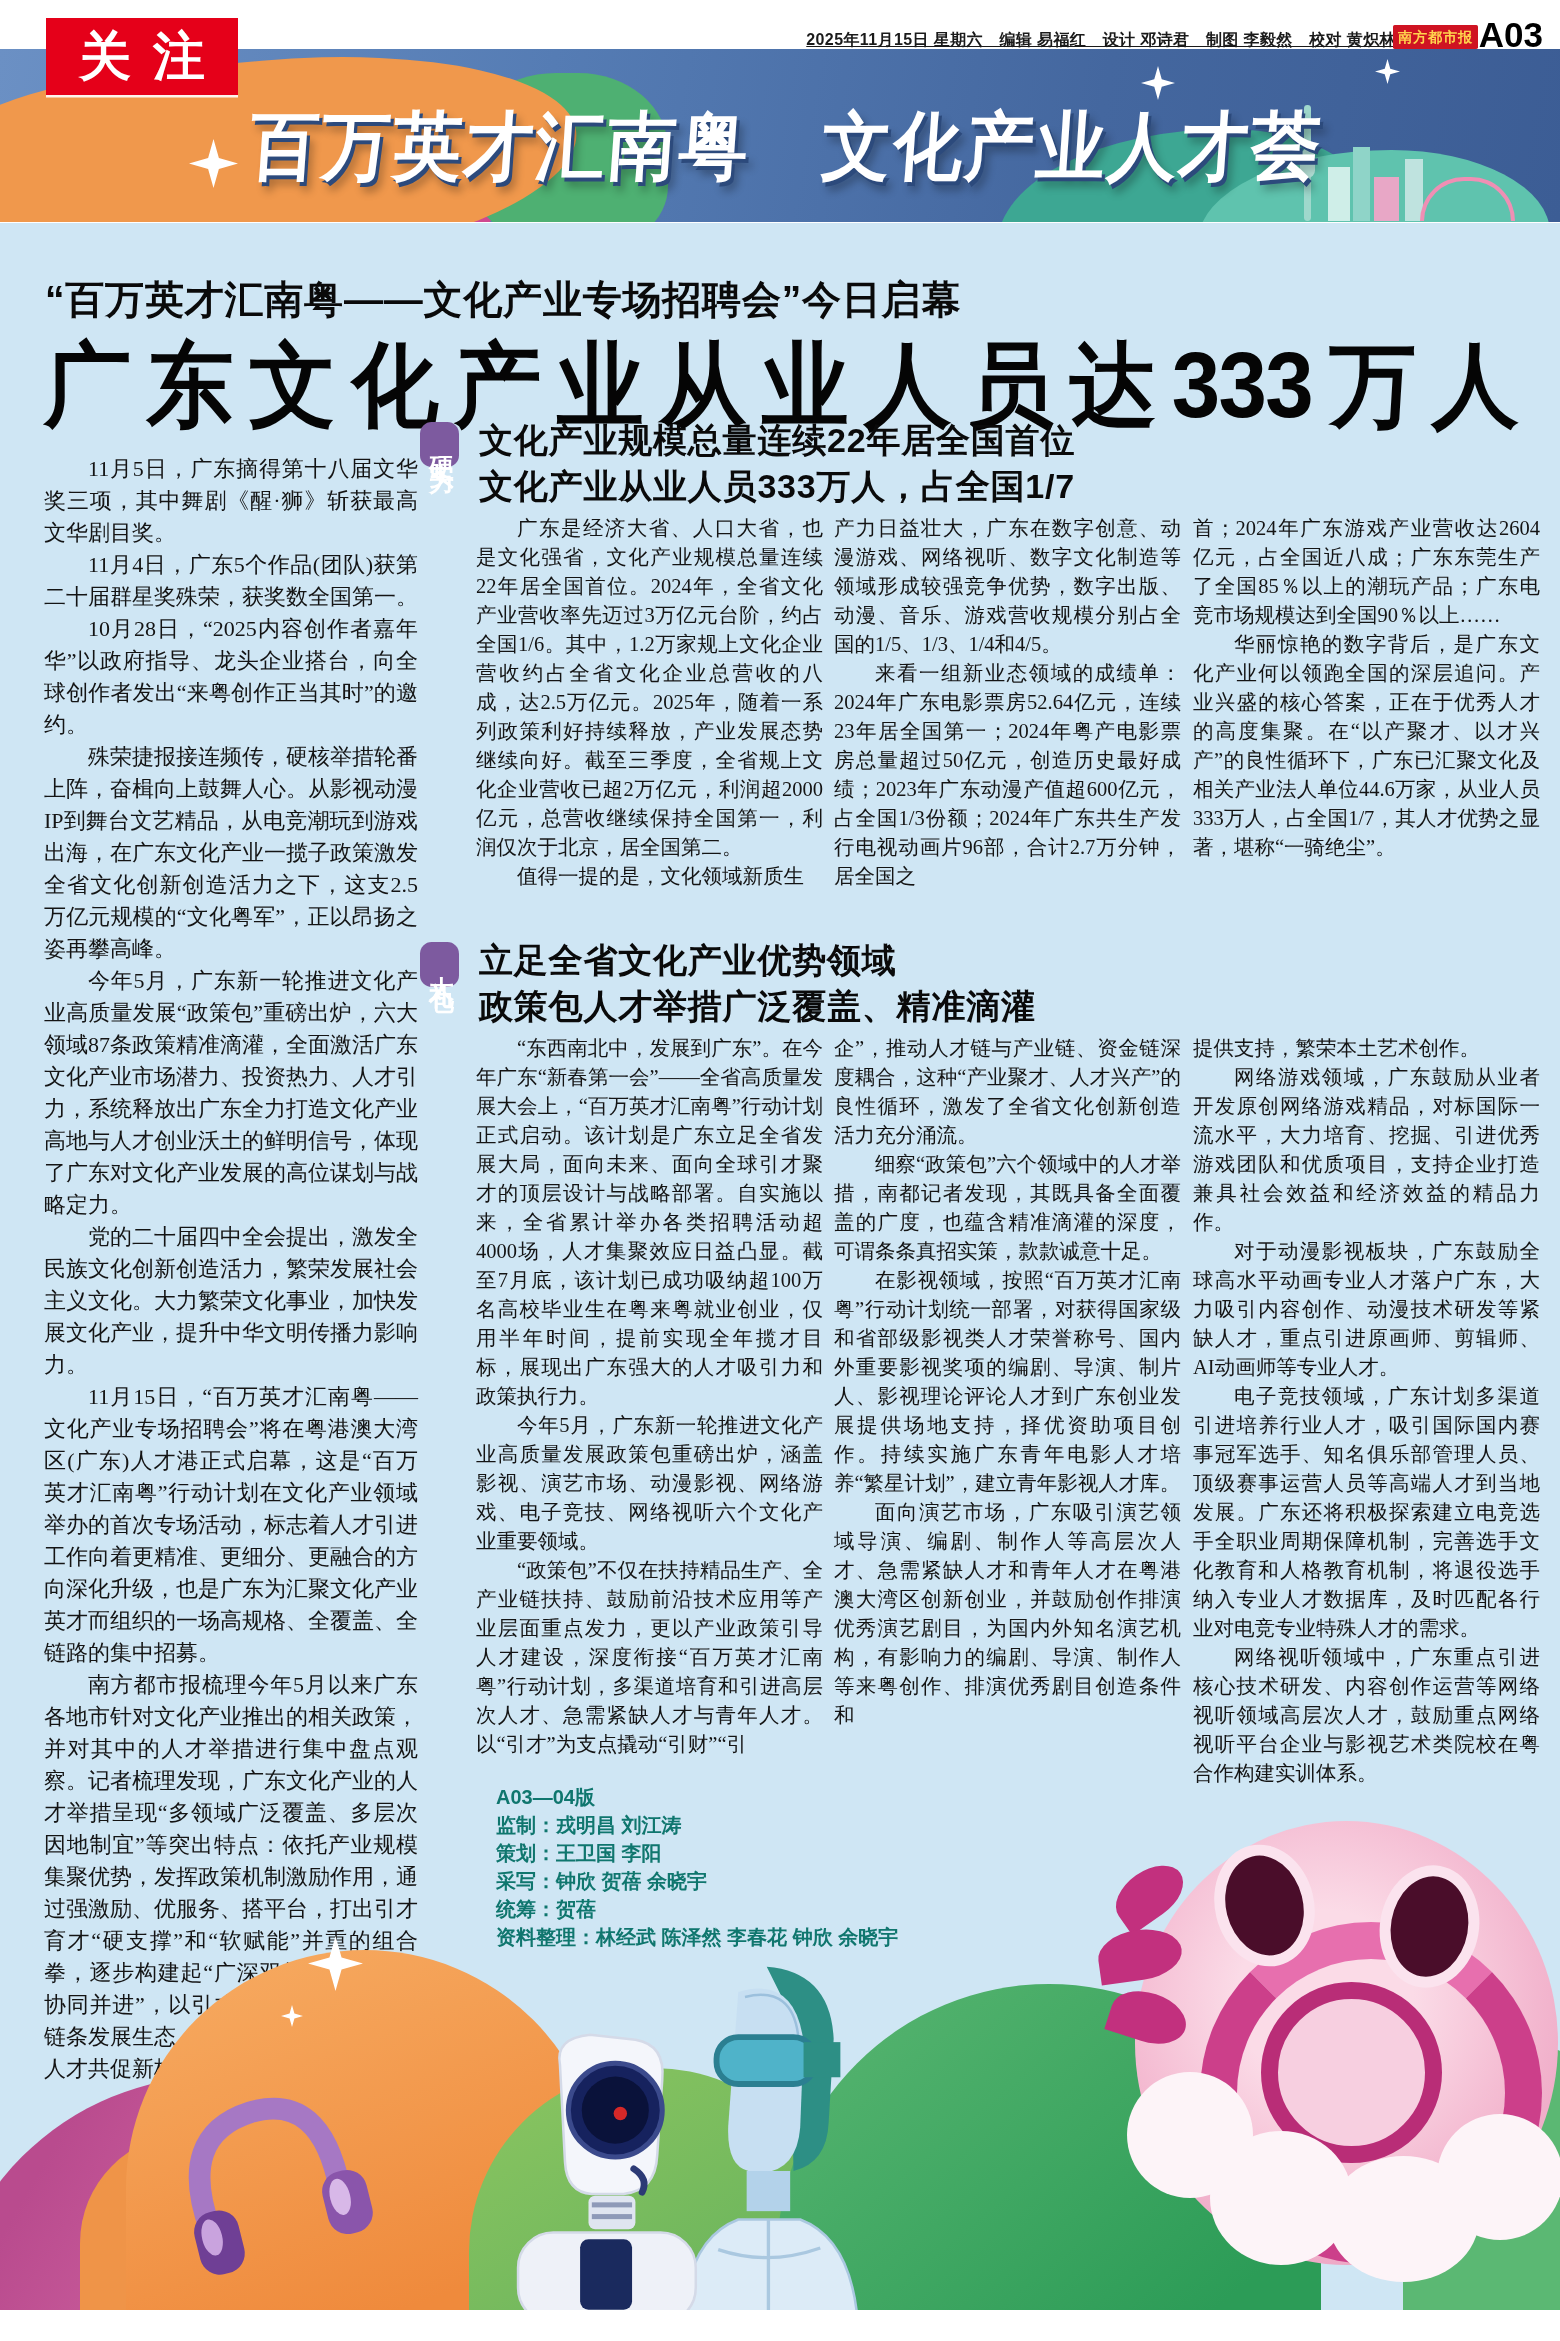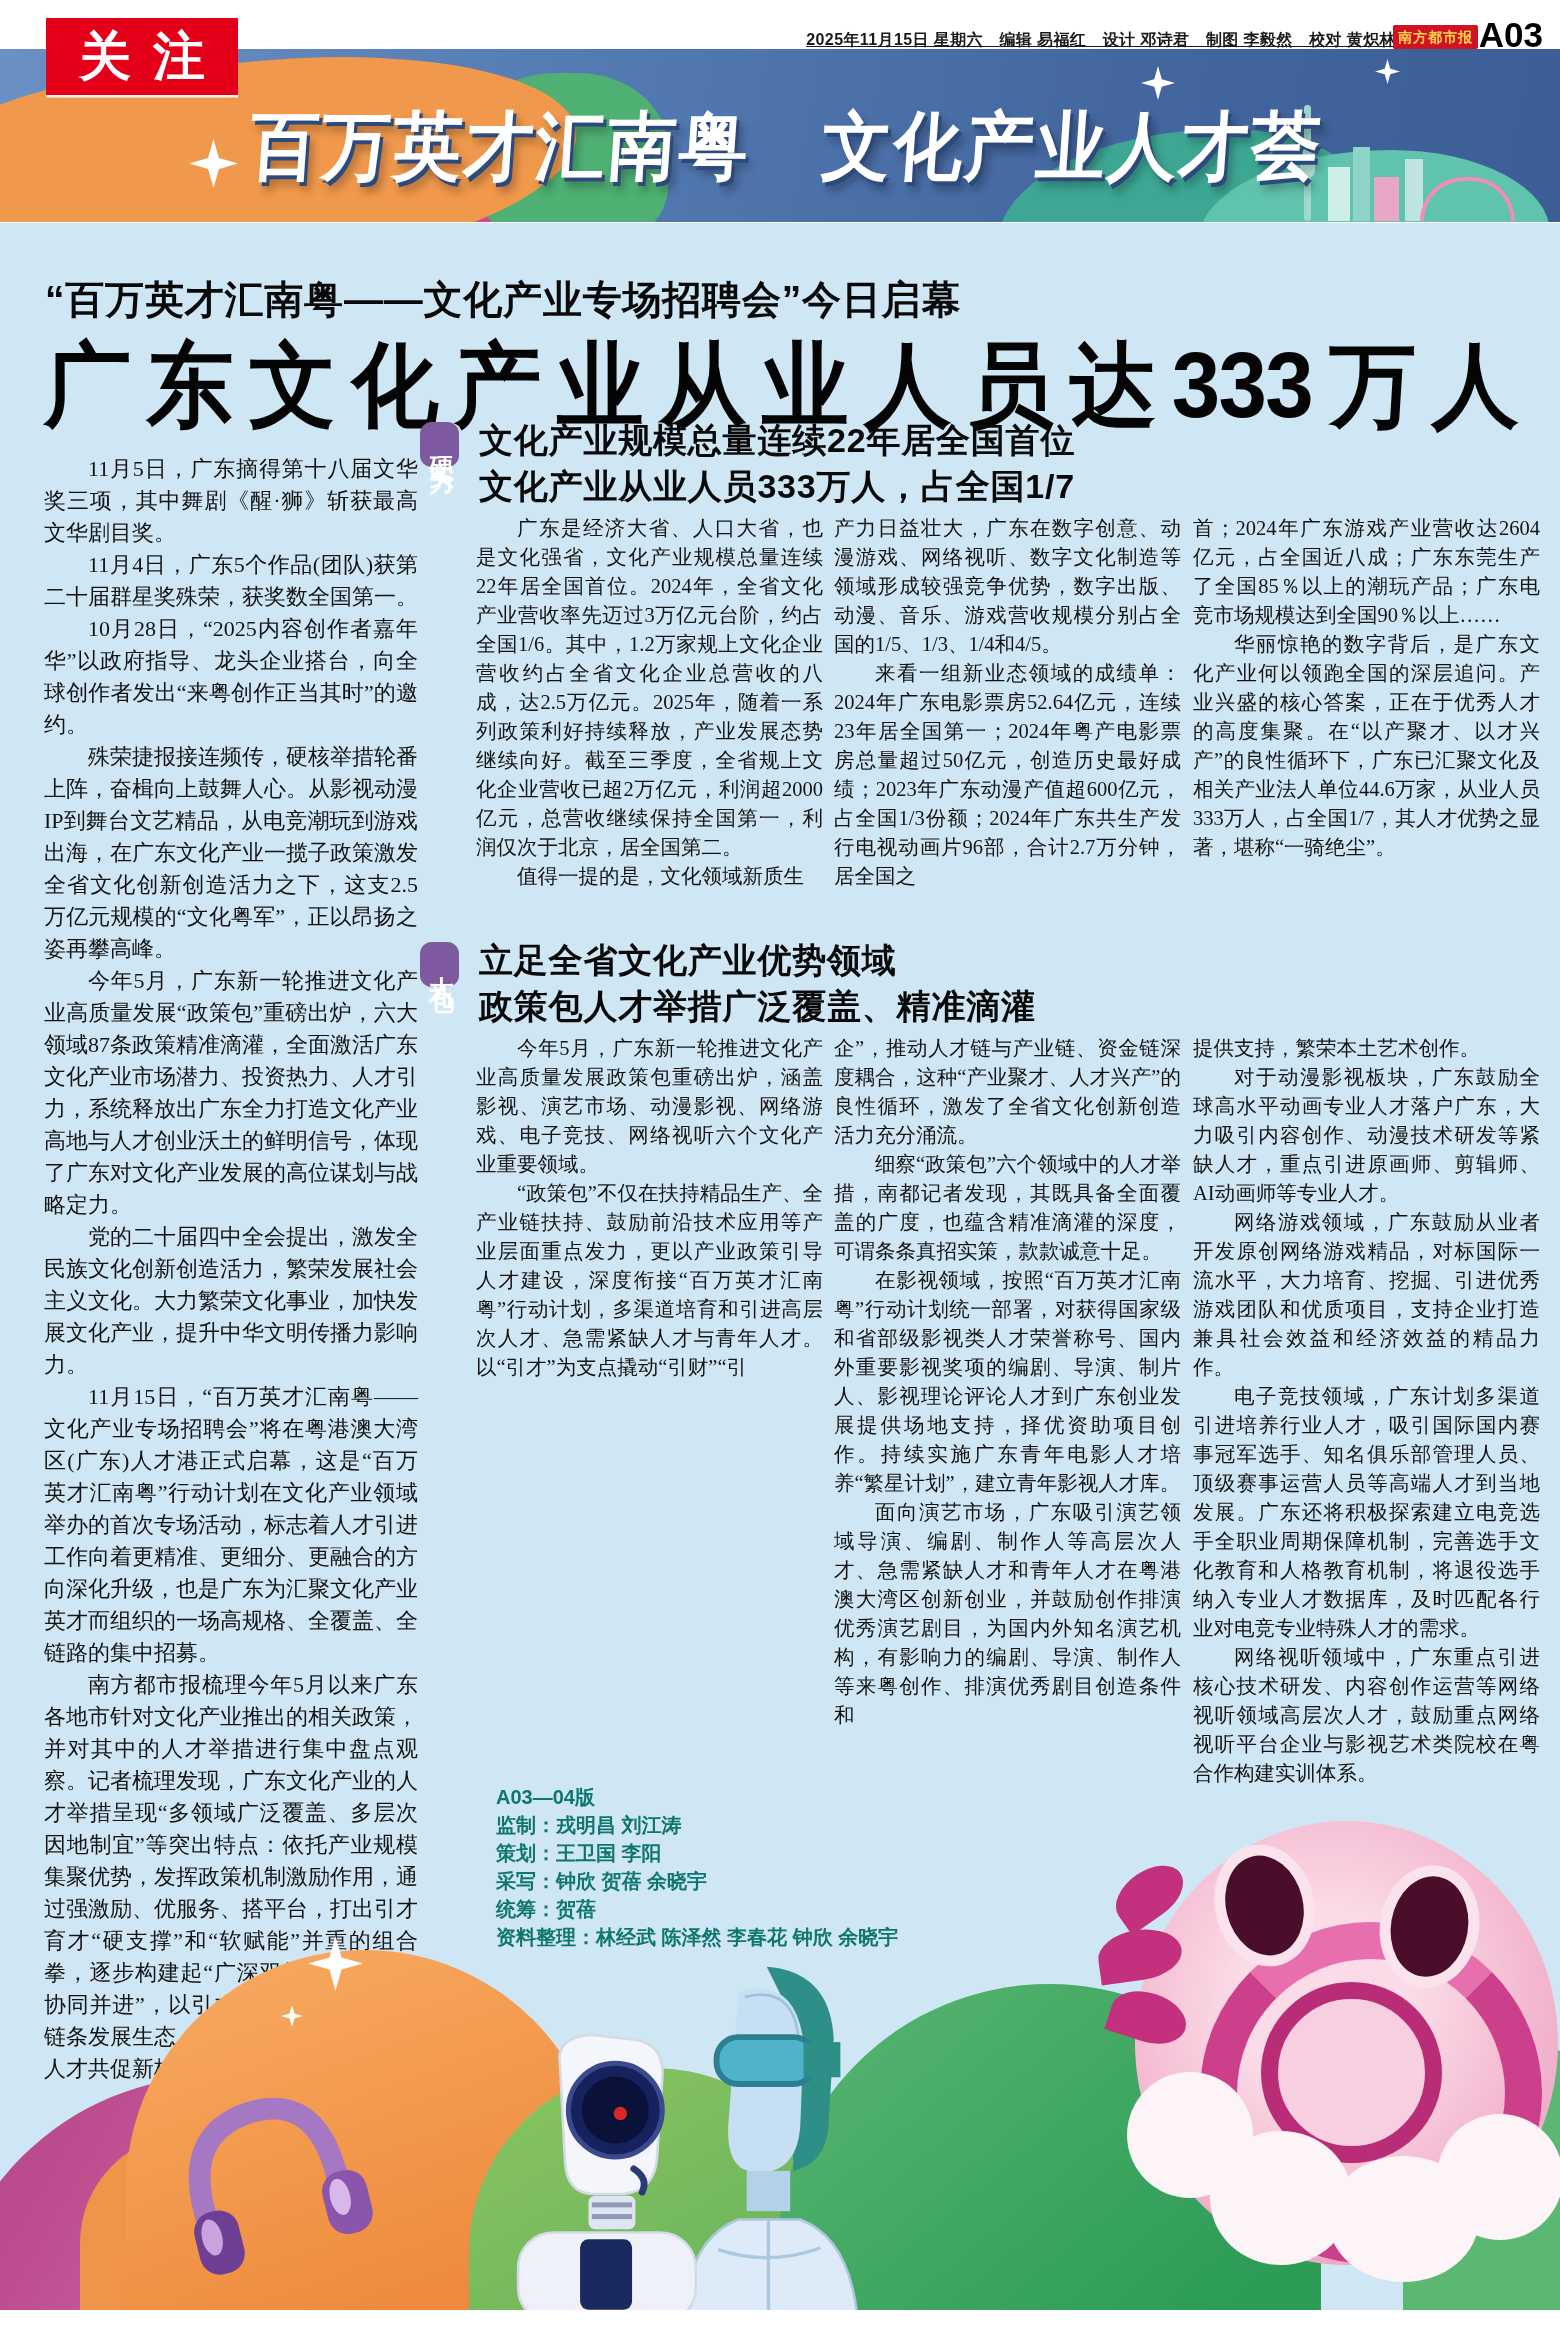--- a/index.html
+++ b/index.html
@@ -203,33 +203,34 @@
       <p class="cont">首；2024年广东游戏产业营收达2604亿元，占全国近八成；广东东莞生产了全国85％以上的潮玩产品；广东电竞市场规模达到全国90％以上……</p>
       <p>华丽惊艳的数字背后，是广东文化产业何以领跑全国的深层追问。产业兴盛的核心答案，正在于优秀人才的高度集聚。在“以产聚才、以才兴产”的良性循环下，广东已汇聚文化及相关产业法人单位44.6万家，从业人员333万人，占全国1/7，其人才优势之显著，堪称“一骑绝尘”。</p>
     </div>
 
   <div class="sec-badge sec2-badge">大礼包</div>
   <div class="sec-heading sec2-heading">
     <div>立足全省文化产业优势领域</div>
     <div>政策包人才举措广泛覆盖、精准滴灌</div>
   </div>
   <div class="coltext s2c c1">
+      <p>“东西南北中，发展到广东”。在今年广东“新春第一会”——全省高质量发展大会上，“百万英才汇南粤”行动计划正式启动。该计划是广东立足全省发展大局，面向未来、面向全球引才聚才的顶层设计与战略部署。自实施以来，全省累计举办各类招聘活动超4000场，人才集聚效应日益凸显。截至7月底，该计划已成功吸纳超100万名高校毕业生在粤来粤就业创业，仅用半年时间，提前实现全年揽才目标，展现出广东强大的人才吸引力和政策执行力。</p>
       <p>今年5月，广东新一轮推进文化产业高质量发展政策包重磅出炉，涵盖影视、演艺市场、动漫影视、网络游戏、电子竞技、网络视听六个文化产业重要领域。</p>
       <p>“政策包”不仅在扶持精品生产、全产业链扶持、鼓励前沿技术应用等产业层面重点发力，更以产业政策引导人才建设，深度衔接“百万英才汇南粤”行动计划，多渠道培育和引进高层次人才、急需紧缺人才与青年人才。以“引才”为支点撬动“引财”“引</p>
     </div>
   <div class="coltext s2c c2">
       <p class="cont">企”，推动人才链与产业链、资金链深度耦合，这种“产业聚才、人才兴产”的良性循环，激发了全省文化创新创造活力充分涌流。</p>
       <p>细察“政策包”六个领域中的人才举措，南都记者发现，其既具备全面覆盖的广度，也蕴含精准滴灌的深度，可谓条条真招实策，款款诚意十足。</p>
       <p>在影视领域，按照“百万英才汇南粤”行动计划统一部署，对获得国家级和省部级影视类人才荣誉称号、国内外重要影视奖项的编剧、导演、制片人、影视理论评论人才到广东创业发展提供场地支持，择优资助项目创作。持续实施广东青年电影人才培养“繁星计划”，建立青年影视人才库。</p>
       <p>面向演艺市场，广东吸引演艺领域导演、编剧、制作人等高层次人才、急需紧缺人才和青年人才在粤港澳大湾区创新创业，并鼓励创作排演优秀演艺剧目，为国内外知名演艺机构，有影响力的编剧、导演、制作人等来粤创作、排演优秀剧目创造条件和</p>
     </div>
   <div class="coltext s2c c3">
       <p class="cont">提供支持，繁荣本土艺术创作。</p>
+      <p>网络游戏领域，广东鼓励从业者开发原创网络游戏精品，对标国际一流水平，大力培育、挖掘、引进优秀游戏团队和优质项目，支持企业打造兼具社会效益和经济效益的精品力作。</p>
       <p>对于动漫影视板块，广东鼓励全球高水平动画专业人才落户广东，大力吸引内容创作、动漫技术研发等紧缺人才，重点引进原画师、剪辑师、AI动画师等专业人才。</p>
-      <p>网络游戏领域，广东鼓励从业者开发原创网络游戏精品，对标国际一流水平，大力培育、挖掘、引进优秀游戏团队和优质项目，支持企业打造兼具社会效益和经济效益的精品力作。</p>
       <p>电子竞技领域，广东计划多渠道引进培养行业人才，吸引国际国内赛事冠军选手、知名俱乐部管理人员、顶级赛事运营人员等高端人才到当地发展。广东还将积极探索建立电竞选手全职业周期保障机制，完善选手文化教育和人格教育机制，将退役选手纳入专业人才数据库，及时匹配各行业对电竞专业特殊人才的需求。</p>
       <p>网络视听领域中，广东重点引进核心技术研发、内容创作运营等网络视听领域高层次人才，鼓励重点网络视听平台企业与影视艺术类院校在粤合作构建实训体系。</p>
     </div>
 
   <div class="credits">
       <p>A03—04版</p>
       <p>监制：戎明昌 刘江涛</p>
       <p>策划：王卫国 李阳</p>
       <p>采写：钟欣 贺蓓 余晓宇</p>
       <p>统筹：贺蓓</p>

